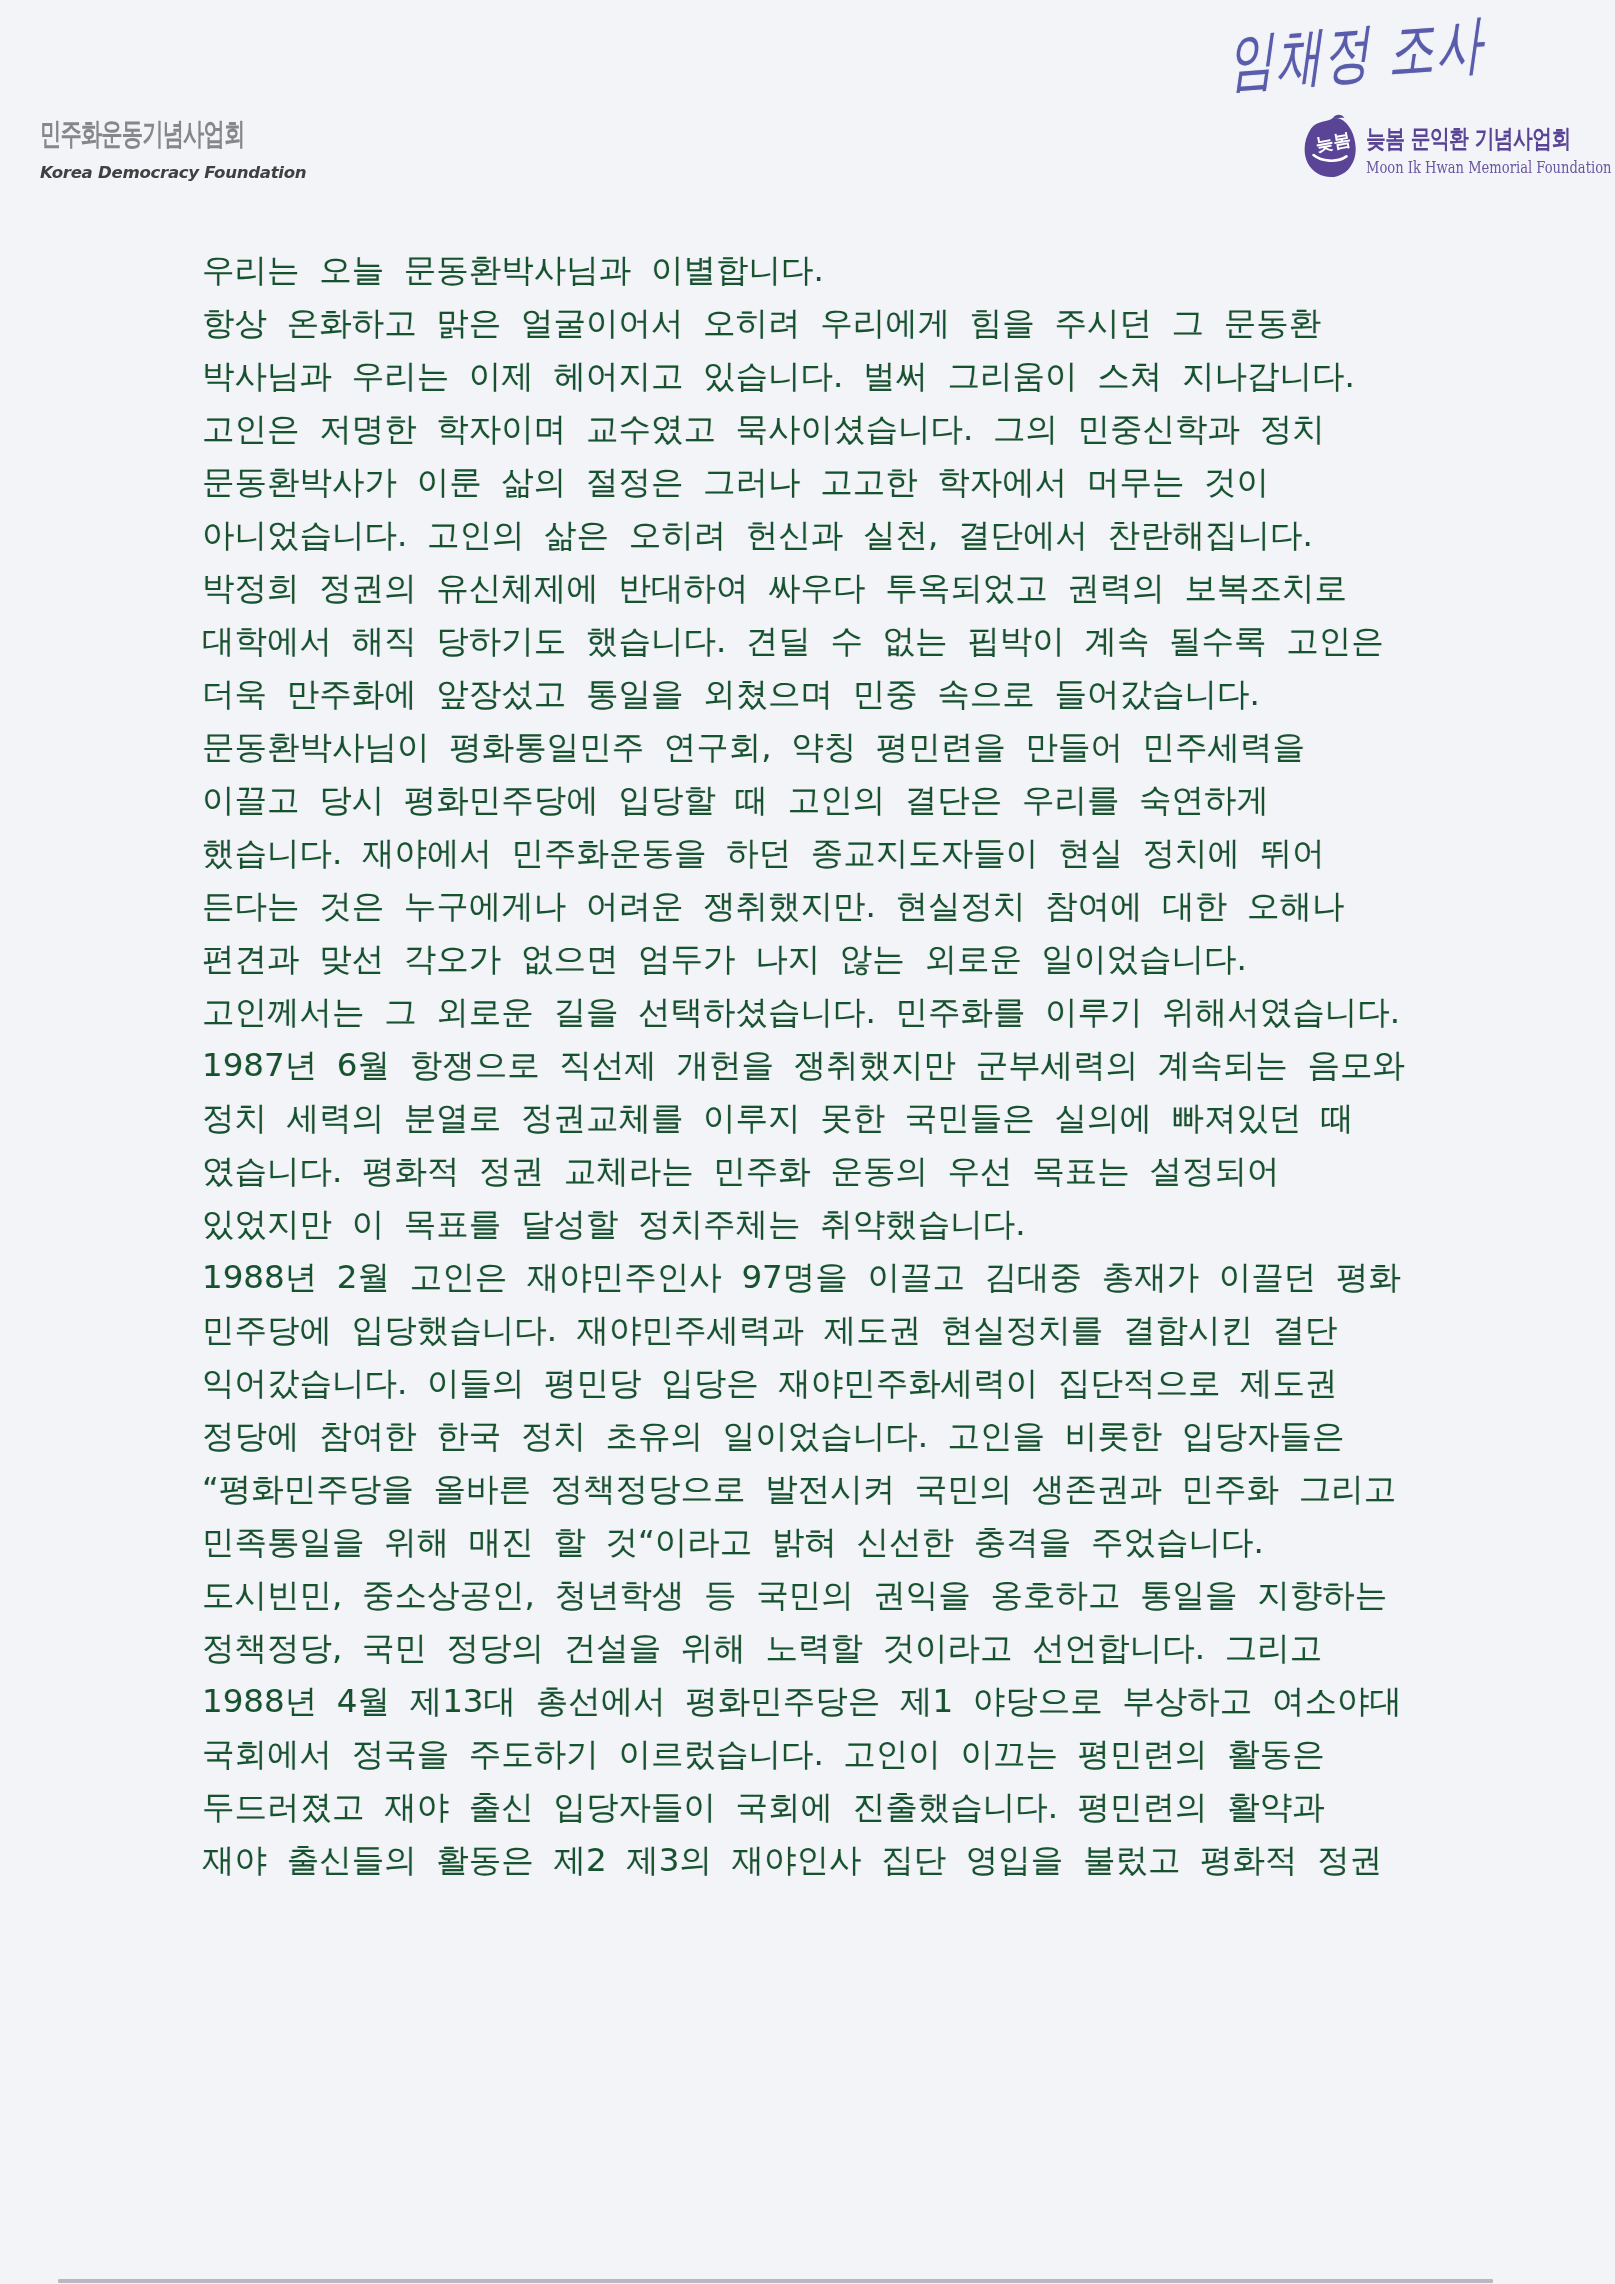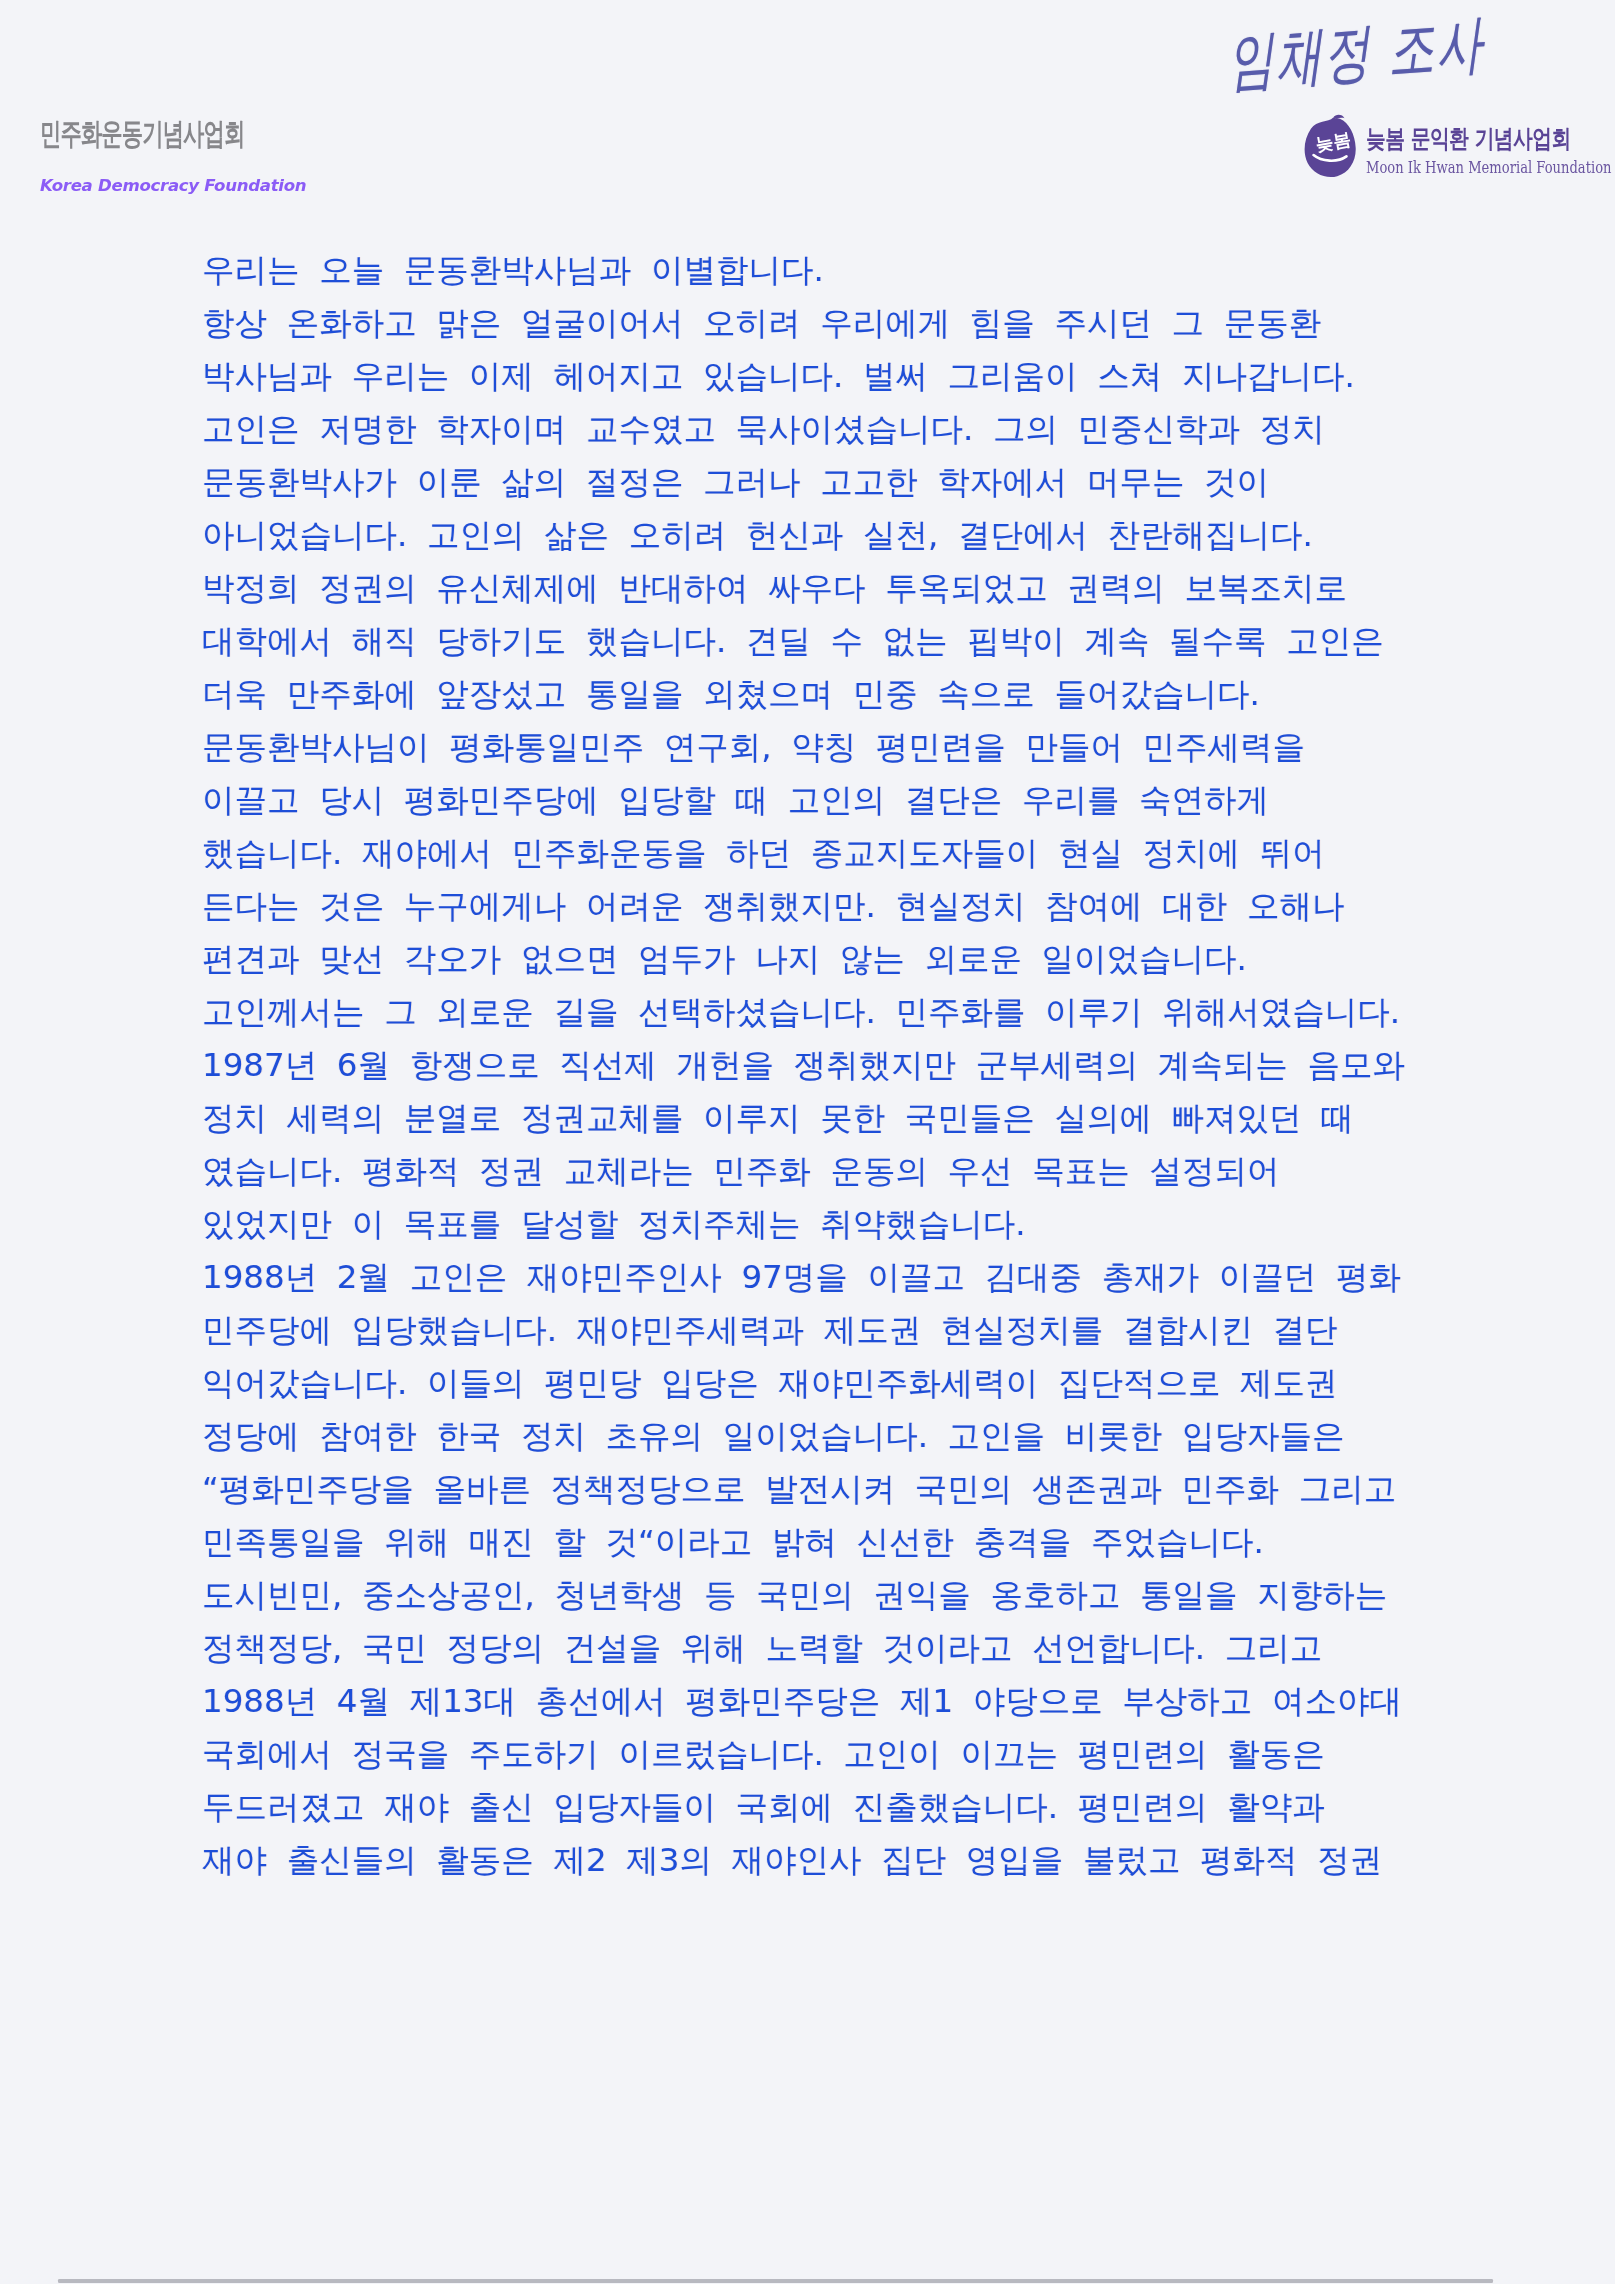--- a/index.html
+++ b/index.html
@@ -12,23 +12,23 @@
   }
 
   
   .kdf-logo { position:absolute; left:40px; top:114px; }
   .kdf-kr {
     font-size:30.5px; font-weight:bold; color:#87878b;
     letter-spacing:-1.3px; white-space:nowrap;
     transform:scaleX(.70); transform-origin:left top;
   }
   .kdf-en {
-    margin-top:21px;
+    margin-top:8px;
     font-size:16.6px; font-weight:bold; font-style:italic;
-    color:#8b5cf6; letter-spacing:-0.3px; white-space:nowrap;
+    color:#404040; letter-spacing:-0.3px; white-space:nowrap;
   }
 
   
   .handwriting {
     position:absolute; left:1226px; top:18.6px;
     font-size:64px; color:#585cab;
     white-space:nowrap; letter-spacing:2.7px; font-style:italic;
     transform:scaleX(.72) rotate(-3deg); transform-origin:left top;
     text-shadow:0 0 1.3px rgba(88,92,171,.45);
   }
@@ -45,21 +45,21 @@
   .mih-en {
     margin-top:3.3px;
     font-family:"DejaVu Serif", serif;
     font-size:16.6px; color:#6a55a0; white-space:nowrap;
     transform:scaleX(.79); transform-origin:left top;
   }
 
   
   .body-text {
     position:absolute; left:202px; top:244px; width:1214px;
-    font-size:32.5px; line-height:53px; color:#1d4ed8;
+    font-size:32.5px; line-height:53px; color:#14532d;
     word-spacing:9.3px; letter-spacing:0;
   }
   .text-line {
     white-space:nowrap;
     text-shadow:0.8px 0 0 rgba(190,70,70,.10), -0.8px 0 0 rgba(70,70,190,.10);
   }
 
   
   .scan-edge {
     position:absolute; left:58px; right:123px; bottom:1.3px; height:3.3px;

